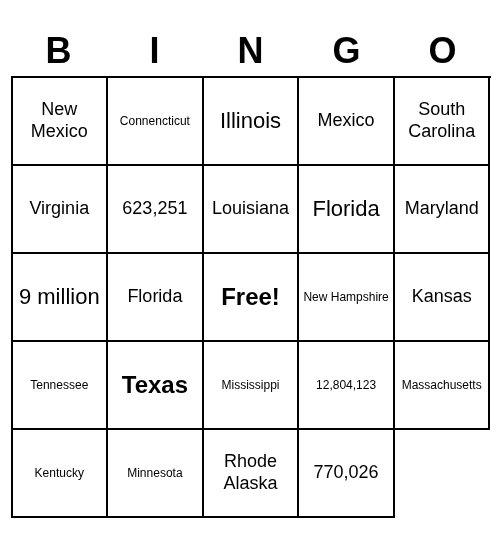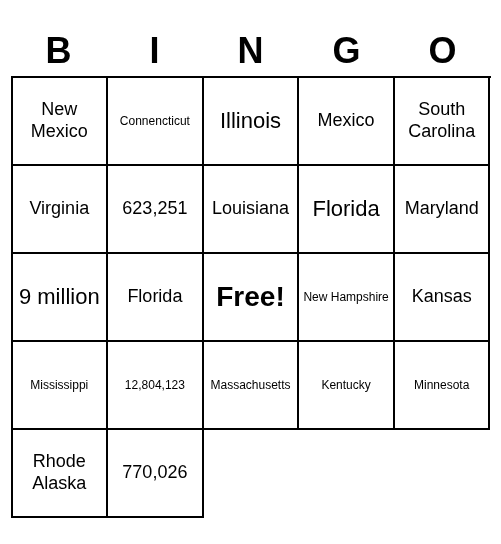--- a/index.html
+++ b/index.html
@@ -55,21 +55,21 @@
       font-family: Arial, sans-serif;
     }
 
     .cell-text-large {
       font-size: 22px;
       font-weight: normal;
       line-height: 1.2;
     }
 
     .cell-text-xlarge {
-      font-size: 28px;
+      font-size: 24px;
       font-weight: bold;
     }
 
     .cell-text-small {
       font-size: 12px;
       line-height: 1.2;
     }
 
     .cell-text-medium {
       font-size: 18px;
@@ -127,20 +127,26 @@
       <div class="bingo-cell">
         <span class="cell-text-xlarge">Free!</span>
       </div>
       <div class="bingo-cell">
         <span class="cell-text-small">New Hampshire</span>
       </div>
       <div class="bingo-cell">
         <span class="cell-text-medium">Kansas</span>
       </div>
       <div class="bingo-cell">
+        <span class="cell-text-small">Tennessee</span>
+      </div>
+      <div class="bingo-cell">
+        <span class="cell-text-xlarge">Texas</span>
+      </div>
+      <div class="bingo-cell">
         <span class="cell-text-small">Mississippi</span>
       </div>
       <div class="bingo-cell">
         <span class="cell-text-small">12,804,123</span>
       </div>
       <div class="bingo-cell">
         <span class="cell-text-small">Massachusetts</span>
       </div>
       <div class="bingo-cell">
         <span class="cell-text-small">Kentucky</span>

